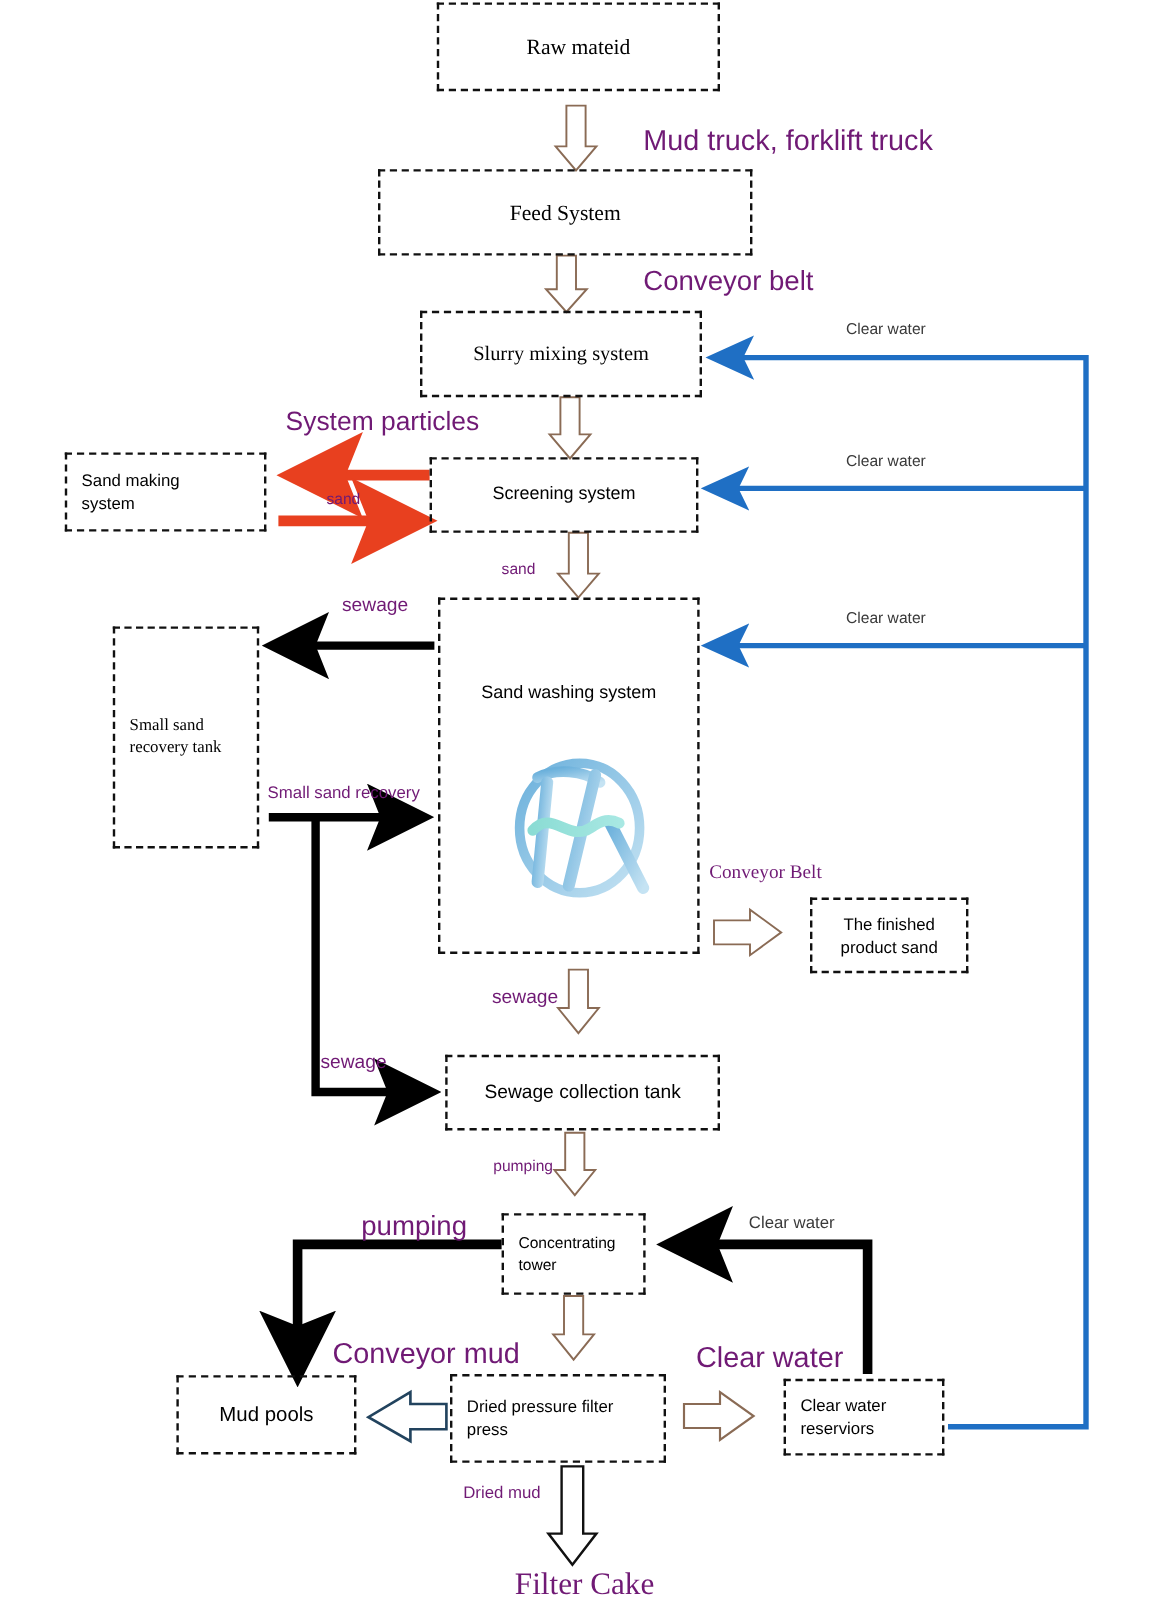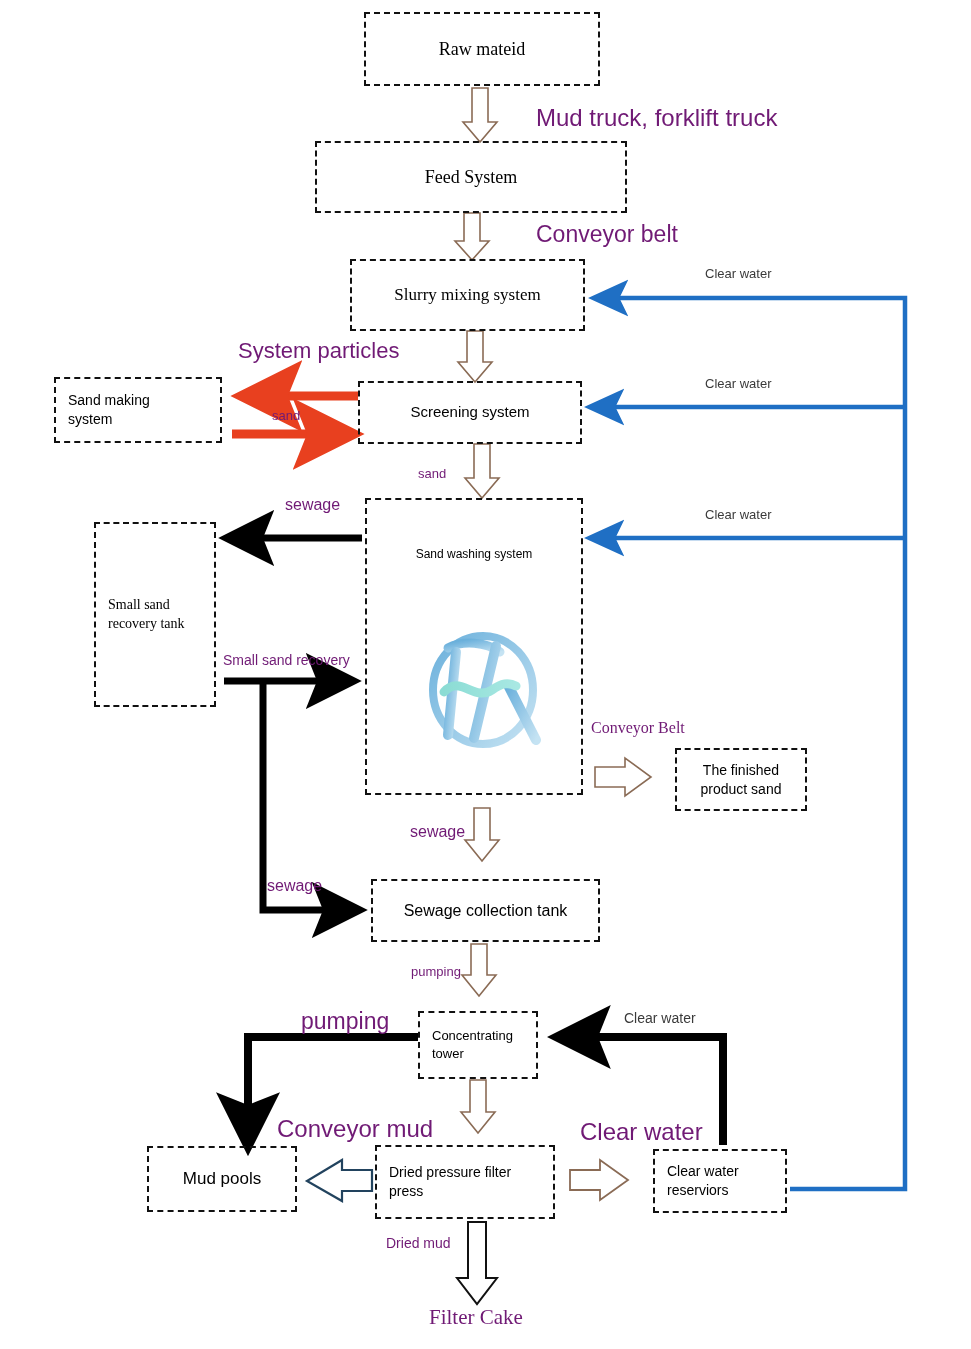--- a/index.html
+++ b/index.html
@@ -135,42 +135,42 @@
       </linearGradient>
     </defs>
     <ellipse cx="75" cy="60" rx="50" ry="54" fill="none" stroke="url(#lg1)" stroke-width="8"></ellipse>
     <path d="M40,18 C55,10 78,12 92,22" fill="none" stroke="url(#lg1)" stroke-width="9" stroke-linecap="round"></path>
     <path d="M48,22 L40,105" fill="none" stroke="url(#lg1)" stroke-width="10" stroke-linecap="round"></path>
     <path d="M88,16 L66,108" fill="none" stroke="url(#lg1)" stroke-width="10" stroke-linecap="round"></path>
     <path d="M100,55 L128,110" fill="none" stroke="url(#lg1)" stroke-width="10" stroke-linecap="round"></path>
     <path d="M36,62 C52,44 66,72 84,60 C94,53 100,52 108,56" fill="none" stroke="url(#lg2)" stroke-width="9" stroke-linecap="round"></path>
   </svg>
 
-  <div class="node serif" style="left:364px;top:12px;width:236px;height:74px;">
+  <div class="node serif" style="left:364px;top:2px;width:236px;height:74px;">
     <span class="lbl" style="font-size:18px">Raw mateid</span>
   </div>
 
   <div class="node serif" style="left:315px;top:141px;width:312px;height:72px;">
     <span class="lbl" style="font-size:18px">Feed System</span>
   </div>
 
   <div class="node serif" style="left:350px;top:259px;width:235px;height:72px;">
     <span class="lbl" style="font-size:17px">Slurry mixing system</span>
   </div>
 
   <div class="node sans" style="left:358px;top:381px;width:224px;height:63px;">
     <span class="lbl" style="font-size:15px">Screening system</span>
   </div>
 
   <div class="node sans left" style="left:54px;top:377px;width:168px;height:66px;">
     <span class="lbl" style="font-size:14px;max-width:120px">Sand making system</span>
   </div>
 
   <div class="node sans" style="left:365px;top:498px;width:218px;height:297px;align-items:flex-start;">
-    <span class="lbl" style="font-size:12px;margin-top:46px">Sand washing system</span>
+    <span class="lbl" style="font-size:15px;margin-top:68px">Sand washing system</span>
   </div>
 
   <div class="node serif left" style="left:94px;top:522px;width:122px;height:185px;">
     <span class="lbl" style="font-size:14px;max-width:96px">Small sand recovery tank</span>
   </div>
 
   <div class="node sans" style="left:675px;top:748px;width:132px;height:63px;">
     <span class="lbl" style="font-size:14px;max-width:104px">The finished product sand</span>
   </div>
 
@@ -225,15 +225,15 @@
   <div class="txt sans" style="left:301px;top:1008px;font-size:23px">pumping</div>
 
   <div class="txt sans" style="left:624px;top:1010px;font-size:14px;color:#3a3a3a">Clear water</div>
 
   <div class="txt sans" style="left:277px;top:1115px;font-size:24px">Conveyor mud</div>
 
   <div class="txt sans" style="left:580px;top:1118px;font-size:24px">Clear water</div>
 
   <div class="txt sans" style="left:386px;top:1235px;font-size:14px">Dried mud</div>
 
-  <div class="txt serif" style="left:429px;top:1305px;font-size:21px">Filter Cake</div>
+  <div class="txt serif" style="left:429px;top:1305px;font-size:26px">Filter Cake</div>
 
 </div>
 
 </body></html>

